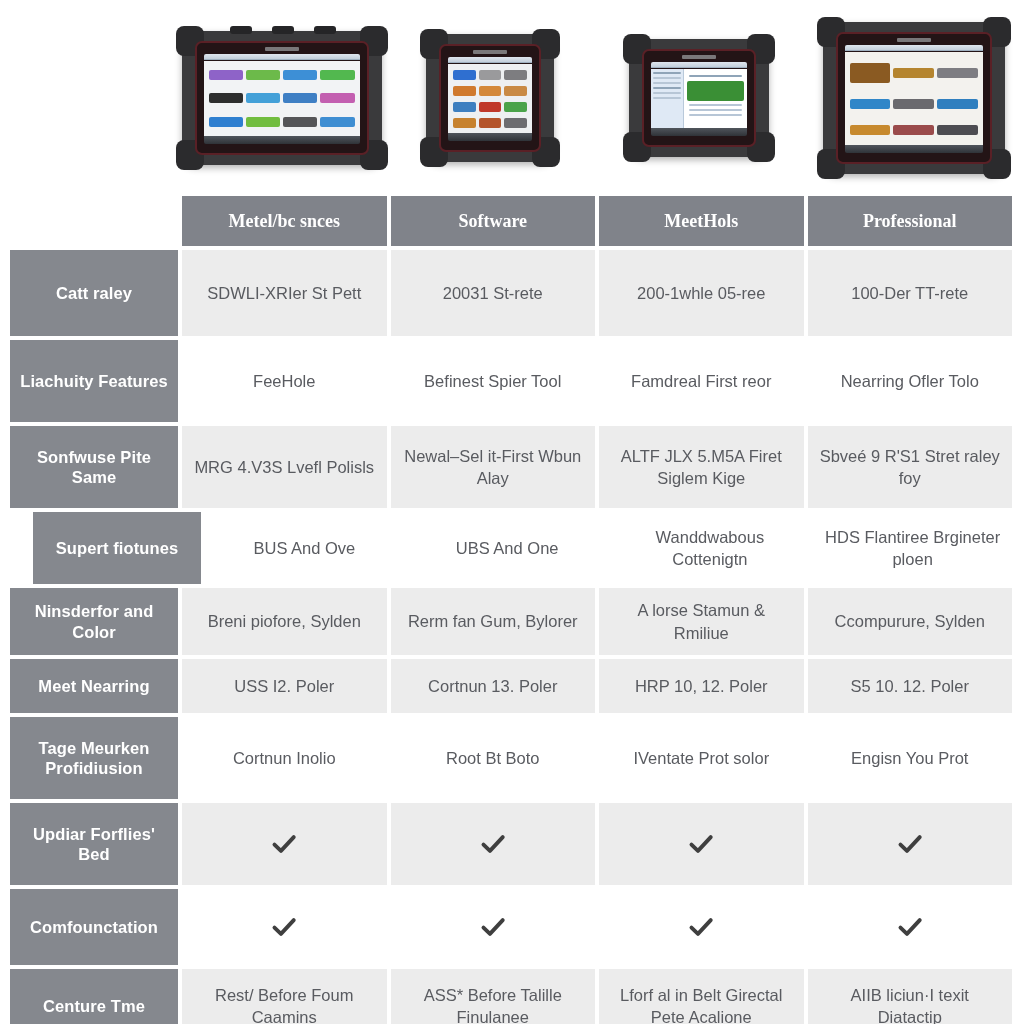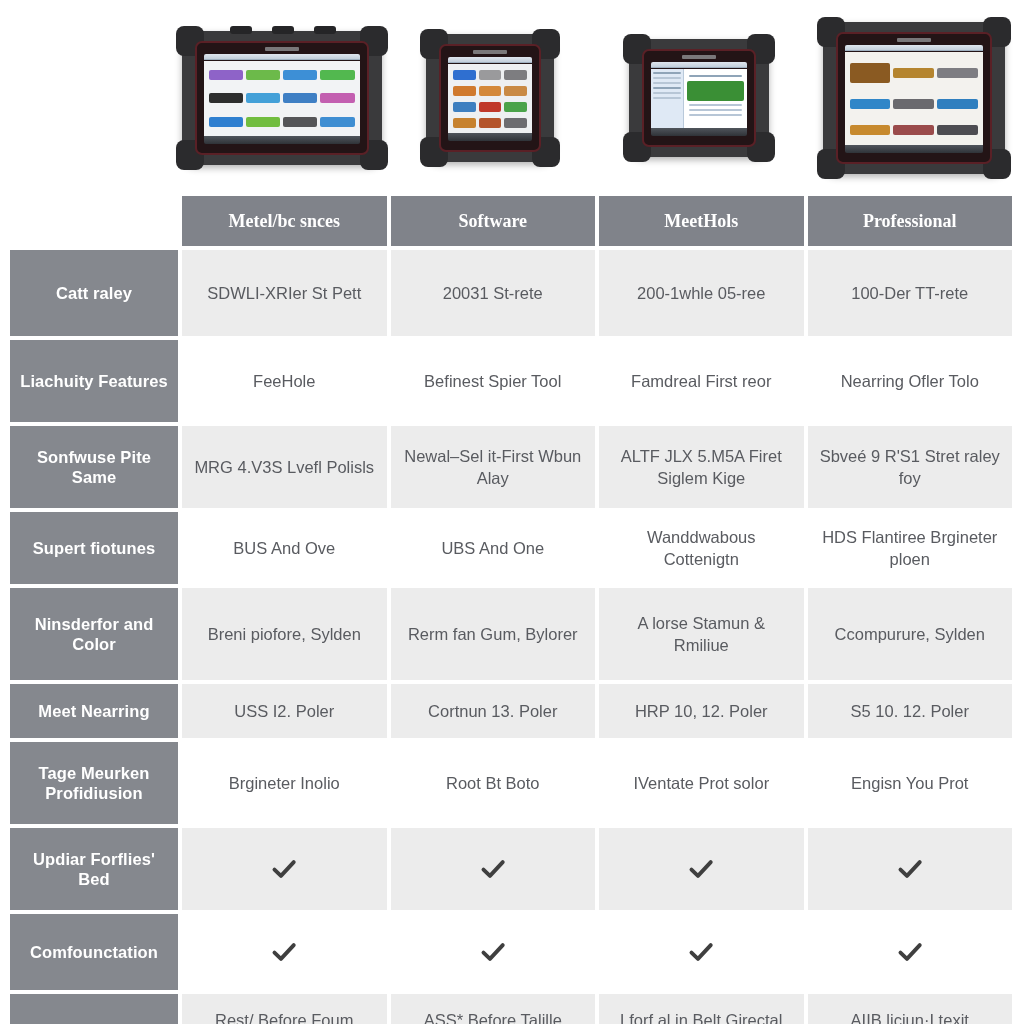--- a/index.html
+++ b/index.html
@@ -190,22 +190,22 @@
     align-items: center;
     justify-content: center;
     text-align: center;
     padding: 6px 8px;
   }
 
   .h-head  { height: 50px; font-family: Liberation Serif, serif; }
   .h-r0    { height: 86px; }
   .h-r1    { height: 82px; }
   .h-r2    { height: 82px; }
-  .h-r3    { height: 72px; }
-  .h-r4    { height: 92px; }
+  .h-r3    { height: 72px; margin-left: 23px; }
+  .h-r4    { height: 67px; }
   .h-r5    { height: 54px; }
   .h-r6    { height: 82px; }
   .h-r7    { height: 82px; }
   .h-r8    { height: 76px; }
   .h-r9    { height: 74px; }
 
   .check {
     width: 26px;
     height: 26px;
     display: block;
@@ -408,21 +408,21 @@
     <div class="row h-r5">
       <div class="rowlabel">Meet Nearring</div>
       <div class="cell shade">USS I2. Poler</div>
       <div class="cell shade">Cortnun 13. Poler</div>
       <div class="cell shade">HRP 10, 12. Poler</div>
       <div class="cell shade">S5 10. 12. Poler</div>
     </div>
 
     <div class="row h-r6">
       <div class="rowlabel">Tage Meurken Profidiusion</div>
-      <div class="cell plain">Brgineter Inolio</div>
+      <div class="cell plain">Cortnun Inolio</div>
       <div class="cell plain">Root Bt Boto</div>
       <div class="cell plain">IVentate Prot solor</div>
       <div class="cell plain">Engisn You Prot</div>
     </div>
 
     <div class="row h-r7">
       <div class="rowlabel">Updiar Forflies' Bed</div>
       <div class="cell shade">
         <svg class="check" viewBox="0 0 24 24">
             <path d="M3.2 12.6 L9.2 18.4 L21 5.6" fill="none" stroke="#3f3f3f" stroke-width="3.6" stroke-linecap="round" stroke-linejoin="round"></path>

